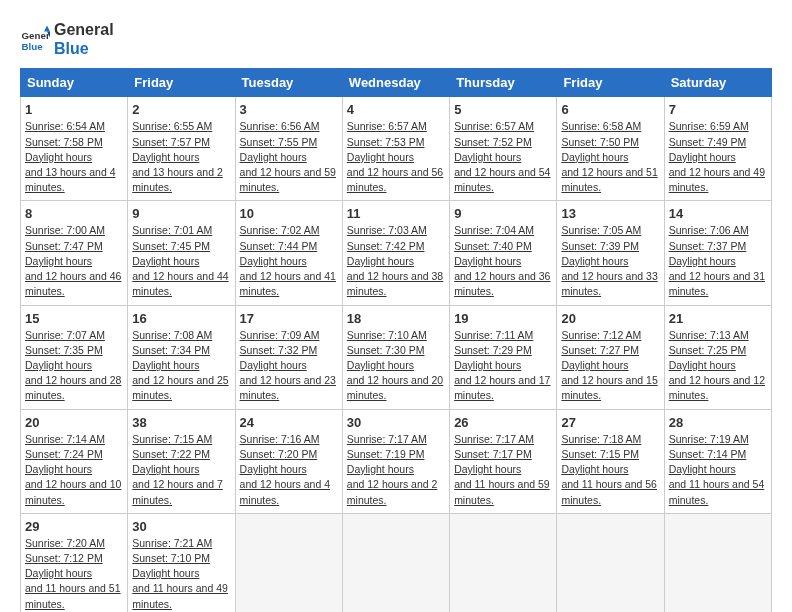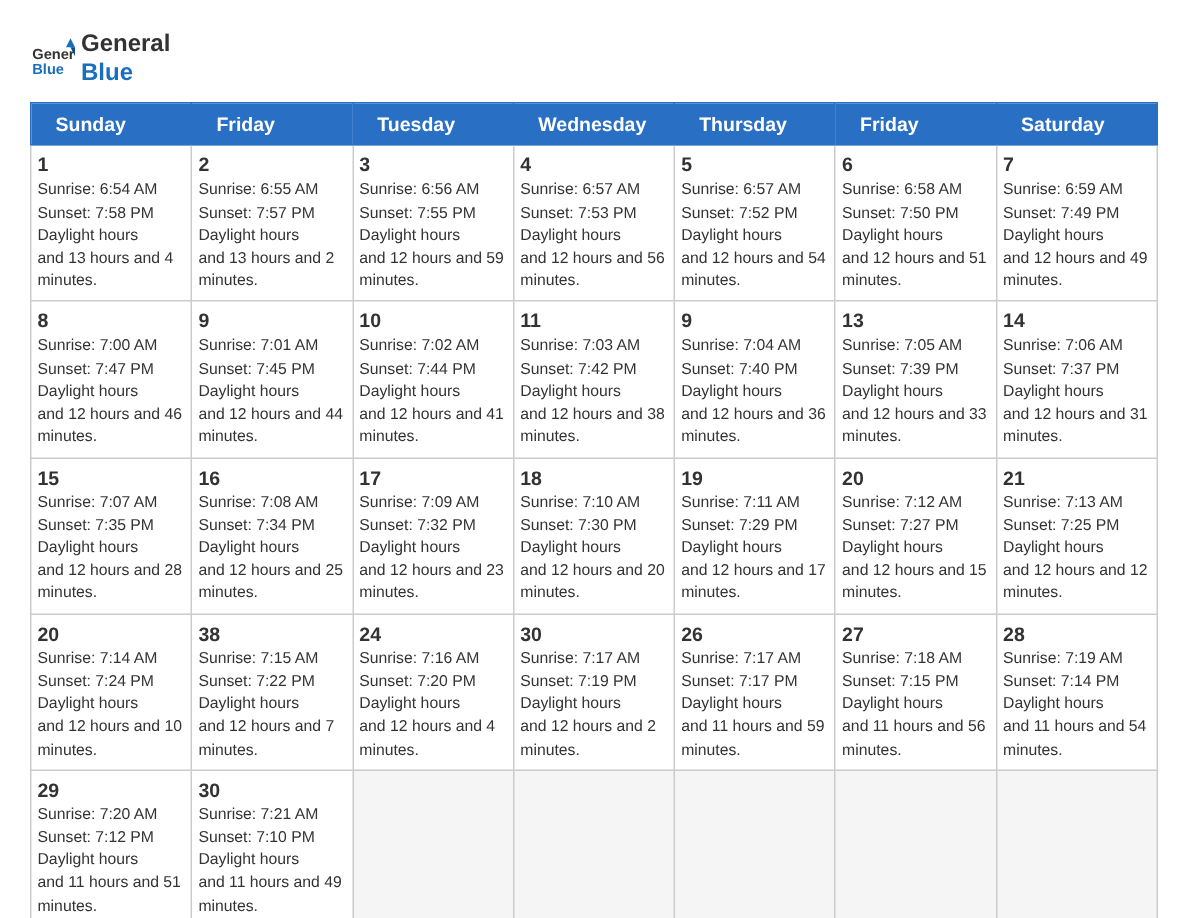--- a/index.html
+++ b/index.html
@@ -38,21 +38,21 @@
       color: #555;
     }
     table {
       width: 100%;
       border-collapse: collapse;
       table-layout: fixed;
     }
     th {
       background-color: #2970c4;
       color: white;
-      padding: 6px 16px;
+      padding: 6px 6px;
       font-size: 13px;
       font-weight: bold;
       text-align: left;
       border: 1px solid #2970c4;
     }
     td {
       vertical-align: top;
       padding: 5px 4px;
       border: 1px solid #ccc;
       font-size: 10.5px;
@@ -63,20 +63,21 @@
     td.empty {
       background: #f5f5f5;
     }
     .day-num {
       font-size: 13px;
       font-weight: bold;
       margin-bottom: 2px;
     }
     .day-info {
       line-height: 1.45;
+      text-decoration: underline;
     }
   </style>
 </head>
 <body>
 
 <div class="header">
   <div class="logo">
     <svg class="logo-icon" viewBox="0 0 40 40" xmlns="http://www.w3.org/2000/svg">
       <text x="2" y="20" font-size="13" font-weight="bold" fill="#333">General</text>
       <text x="2" y="34" font-size="13" font-weight="bold" fill="#1a6fbd">Blue</text>

